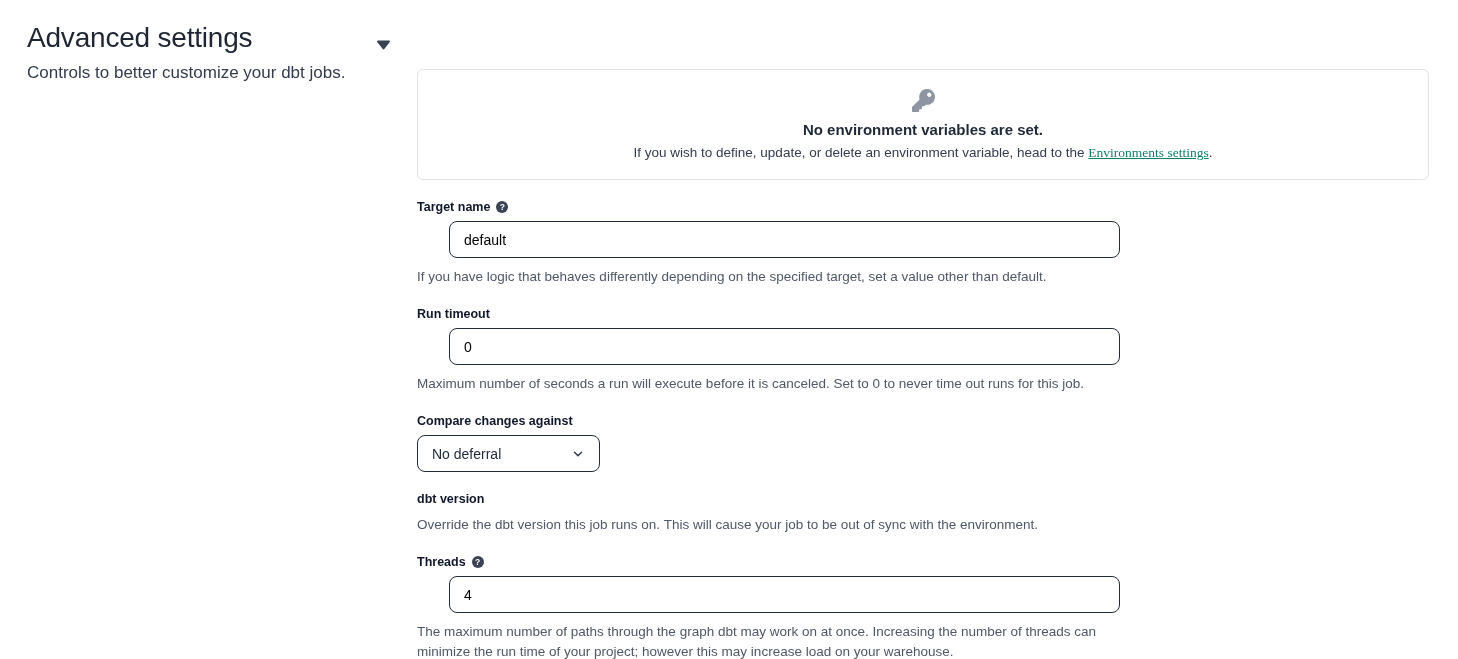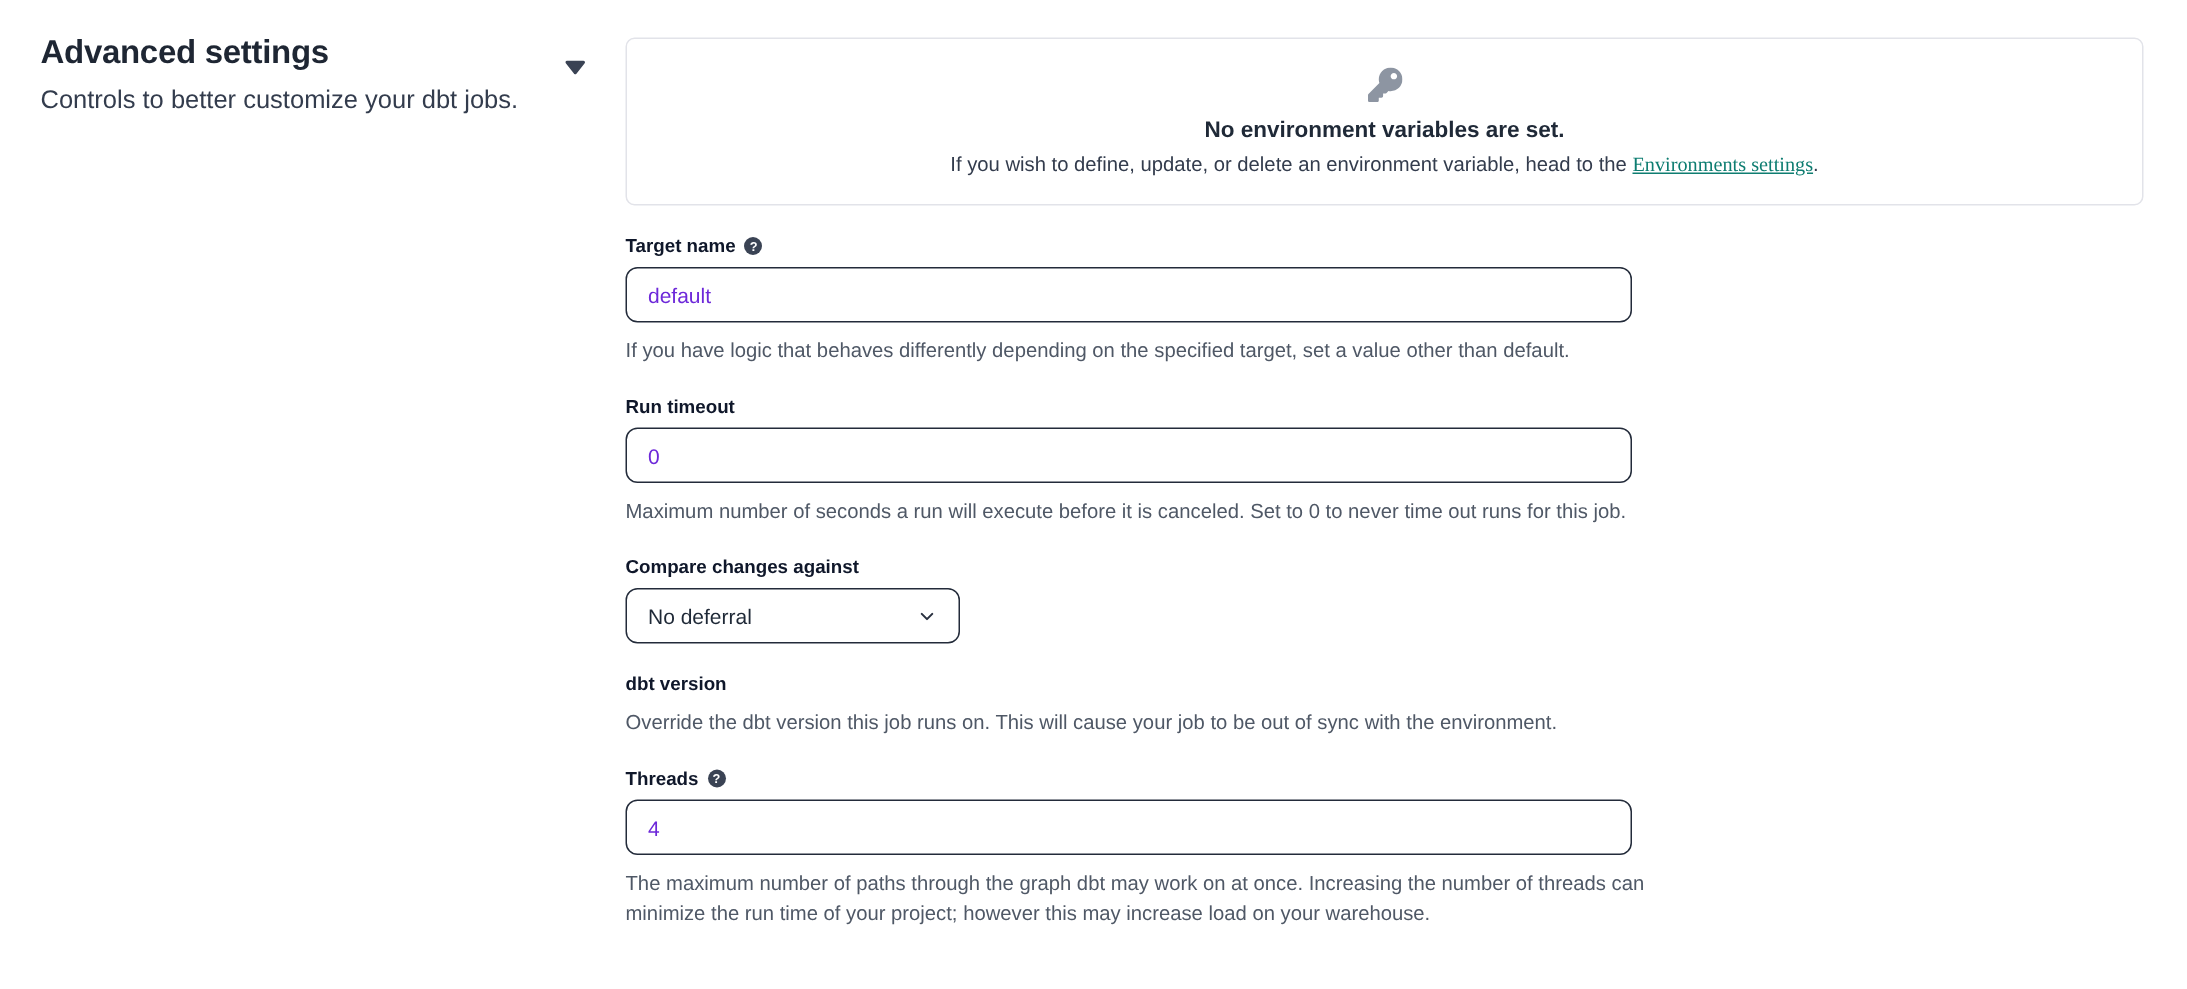--- a/index.html
+++ b/index.html
@@ -12,41 +12,42 @@
   }
   .page { display:flex; width:100%; height:100%; }
 
   
   .left {
     width:417px; flex:0 0 417px;
     position:relative;
     padding:22px 0 0 27px;
   }
   .page-title {
-    font-size:22px; font-weight:bold; color:#1e2633;
+    font-size:28px; font-weight:normal; color:#1e2633;
     letter-spacing:-0.2px;
   }
   .page-subtitle {
     margin-top:9px; font-size:17px; color:#333c4d;
   }
   .collapse-caret {
     position:absolute; top:39px; right:26px;
     width:15px; height:12px; cursor:pointer;
     display:flex; align-items:center; justify-content:center;
   }
 
   
   .right { flex:0 0 1012px; width:1012px; padding-top:25px; }
 
   .env-card {
     width:1012px; min-height:108px;
     border:1px solid #e2e3e9; border-radius:6px;
     background:#ffffff;
     text-align:center;
     padding:19px 20px 18px 20px;
+    margin-top:44px;
   }
   .env-card .key-wrap { display:inline-block; height:24px; }
   .env-card-title {
     margin-top:5px;
     font-size:15px; font-weight:bold; color:#1f2937;
   }
   .env-card-body {
     margin-top:7px;
     font-size:13.5px; color:#333c4d;
   }
@@ -67,32 +68,32 @@
     width:12px; height:12px; border-radius:50%;
     background:#3a4354; color:#ffffff;
     font-size:8.5px; font-weight:bold; line-height:12px;
     text-align:center; cursor:pointer; display:inline-block;
   }
   .text-input {
     width:671px; height:37px;
     border:1px solid #232b3a; border-radius:8px;
     padding:0 14px;
     font-family:"Liberation Sans", sans-serif;
-    font-size:14px; color:#6d28d9;
-    background:#ffffff; outline:none;
+    font-size:14px; color:#000000;
+    background:#ffffff; outline:none;margin-left:32px;
   }
   .select-box {
     height:37px;
     border:1px solid #232b3a; border-radius:8px;
     background:#ffffff;
     display:flex; align-items:center; justify-content:space-between;
     padding:0 14px; cursor:pointer;
   }
   .select-box .select-value { font-size:14px; color:#1f2937; }
-  .select-narrow { width:223px; }
+  .select-narrow { width:183px; }
   .select-wide { width:671px; }
   .helper {
     margin-top:9px;
     font-size:13.5px; color:#4f5866;
     max-width:680px; line-height:20px;
   }
 </style>
 </head>
 <body>
 

